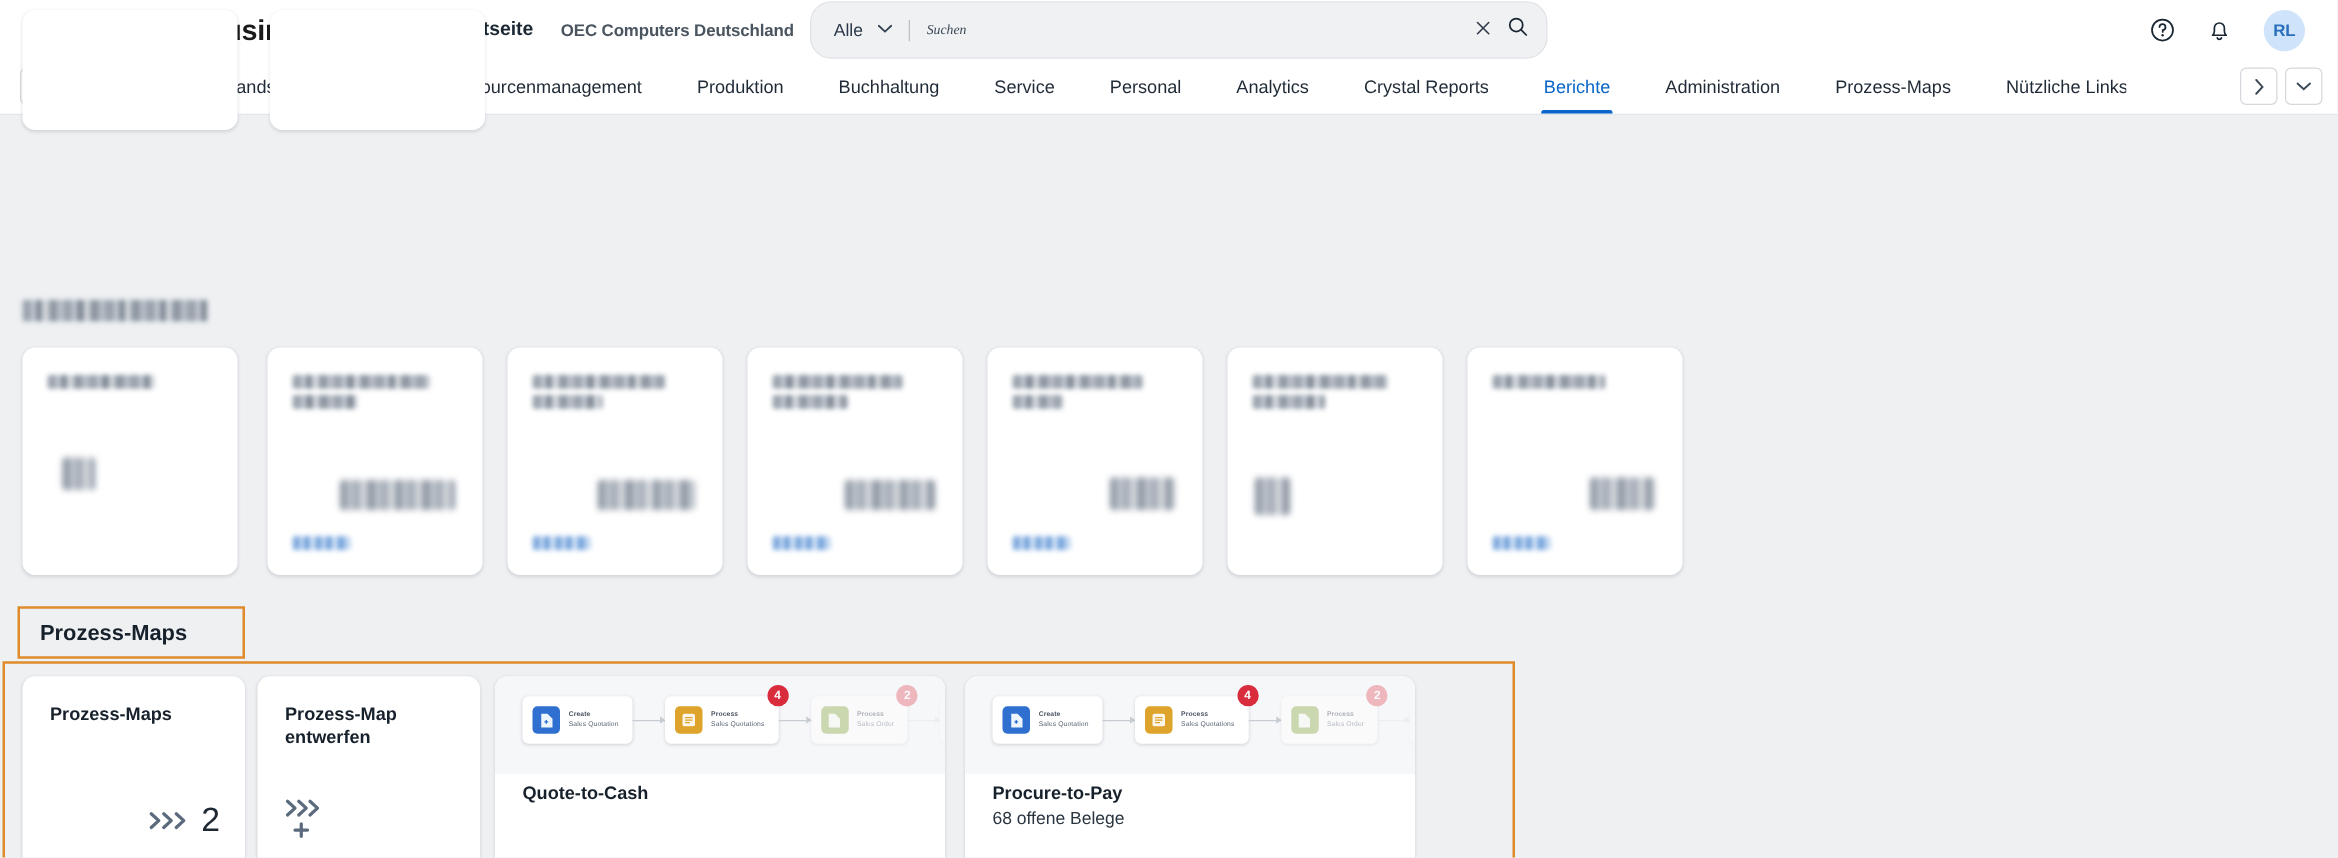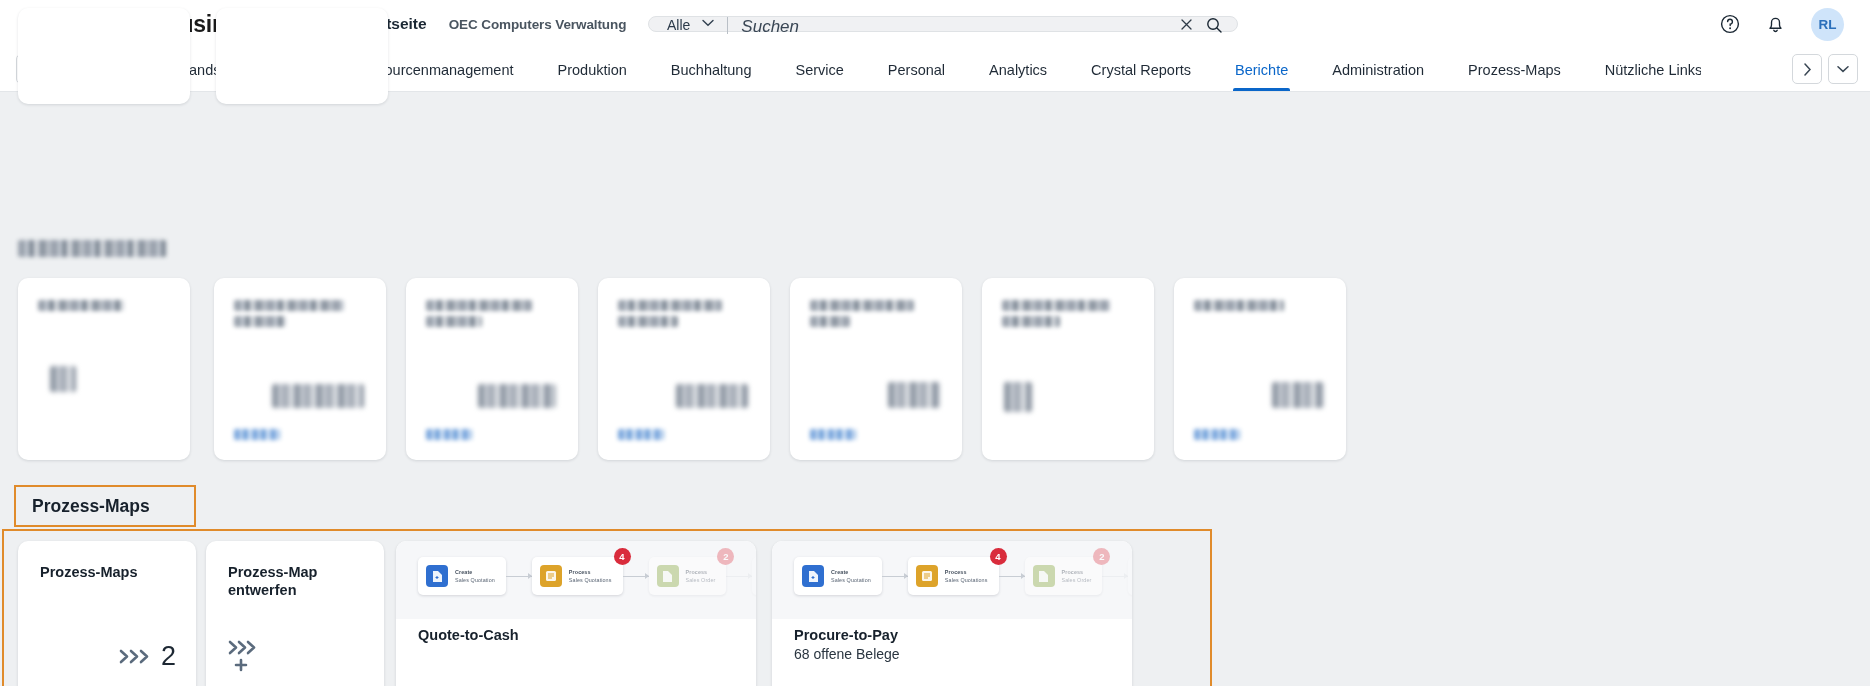--- a/index.html
+++ b/index.html
@@ -35,28 +35,28 @@
     border-color: #1470cc transparent transparent transparent;
   }
   .sap-logo span { color: #fff; font-weight: 700; font-size: 17px; letter-spacing: .2px; z-index: 2; }
   .brand-name { font-size: 23px; font-weight: 700; color: #1a1a1a; margin-left: 20px; letter-spacing: -.2px; }
 
   .hdr-page { font-size: 15.5px; font-weight: 700; color: #1a2733; margin-left: 42px; }
   .hdr-company { font-size: 13.5px; font-weight: 700; color: #4a5560; margin-left: 22px; letter-spacing: -.1px; }
 
   .searchwrap {
     position: absolute; left: 648px; width: 590px;
-    height: 16px; background: #f0f1f3; border: 1px solid #dfe2e5;
-    border-radius: 17px; display: flex; align-items: flex-start; padding: 0 14px 0 18px;
+    height: 46px; background: #f0f1f3; border: 1px solid #dfe2e5;
+    border-radius: 17px; display: flex; align-items: center; padding: 0 14px 0 18px;
   }
   .sw-scope { font-size: 14px; color: #2b3a4a; }
   .sw-chev { margin-left: 12px; color: #31404f; font-size: 11px; }
   .sw-div { width: 1px; height: 17px; background: #b9bfc6; margin: 0 13px; }
   .sw-input { flex: 1; border: none; background: transparent; outline: none;
-    font-family: Liberation Sans, sans-serif; font-size: 17px; color: #14532d; font-style: italic; }
+    font-family: Liberation Serif, serif; font-size: 11px; color: #14532d; font-style: italic; }
   .sw-input::placeholder { color: #394654; font-style: italic; opacity: 1; }
   .sw-x { font-size: 15px; color: #2f3b48; cursor: pointer; padding: 0 7px; }
   .sw-mag { margin-left: 6px; cursor: pointer; }
 
   .hdr-right { position: absolute; right: 26px; display: flex; align-items: center; gap: 26px; }
   .ic-btn { cursor: pointer; display: flex; align-items: center; justify-content: center; }
   .avatar {
     width: 33px; height: 33px; border-radius: 50%; background: #cfe4fa;
     color: #2a6fbb; font-size: 13.5px; font-weight: 700;
     display: flex; align-items: center; justify-content: center; cursor: pointer;
@@ -205,21 +205,21 @@
   </div>
 
   <div class="brand">
     <div class="sap-logo">
       <span>SAP</span>
     </div>
     <div class="brand-name">Business One</div>
   </div>
 
   <div class="hdr-page">Startseite</div>
-  <div class="hdr-company">OEC Computers Verwaltung</div>
+  <div class="hdr-company">OEC Computers Deutschland</div>
 
   <div class="searchwrap">
     <div class="sw-scope">Alle</div>
     <div class="sw-chev">
       <svg width="12" height="8" viewBox="0 0 12 8">
           <path d="M1 1.6 L6 6.3 L11 1.6" stroke="#31404f" stroke-width="1.4" fill="none" stroke-linecap="round"></path>
         </svg>
     </div>
     <div class="sw-div"></div>
     <input class="sw-input" placeholder="Suchen" style="">

